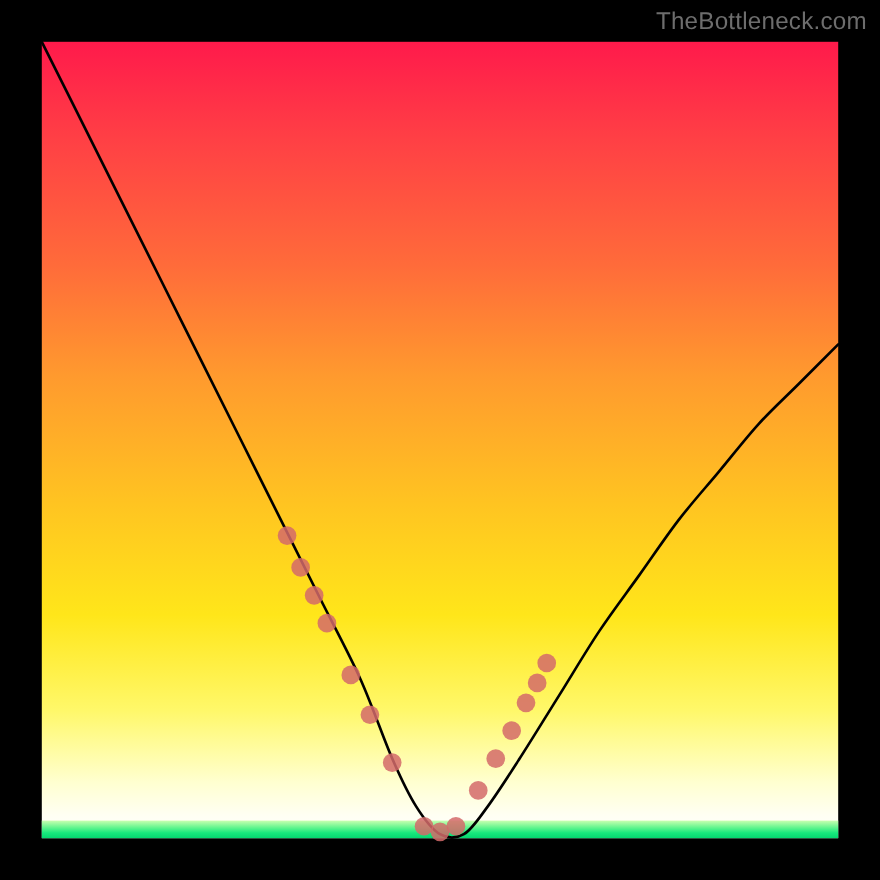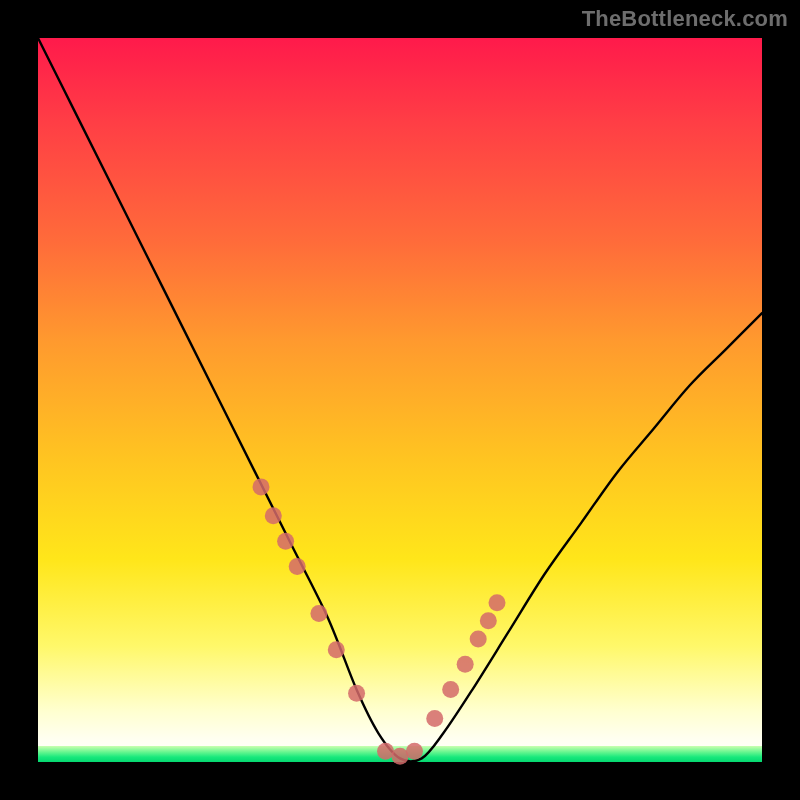--- a/index.html
+++ b/index.html
@@ -11,21 +11,20 @@
     overflow: hidden;
     font-family: Arial, Helvetica, sans-serif;
   }
   .frame {
     position: absolute;
     top: 0;
     left: 0;
     width: 800px;
     height: 688px;
     background: #000;
-    font-weight: bold;
   }
   .plot-wrap {
     position: absolute;
     top: 38px;
     left: 38px;
     width: 724px;
     height: 724px;
   }
   .plot-bg {
     position: absolute;

